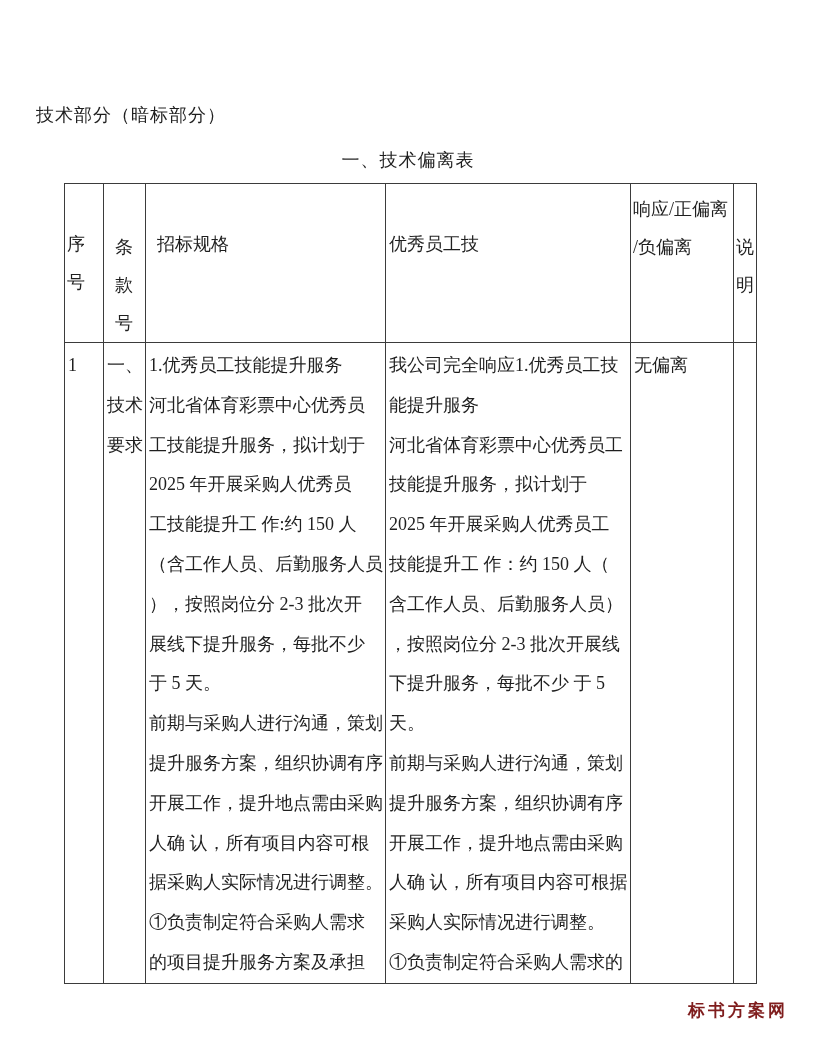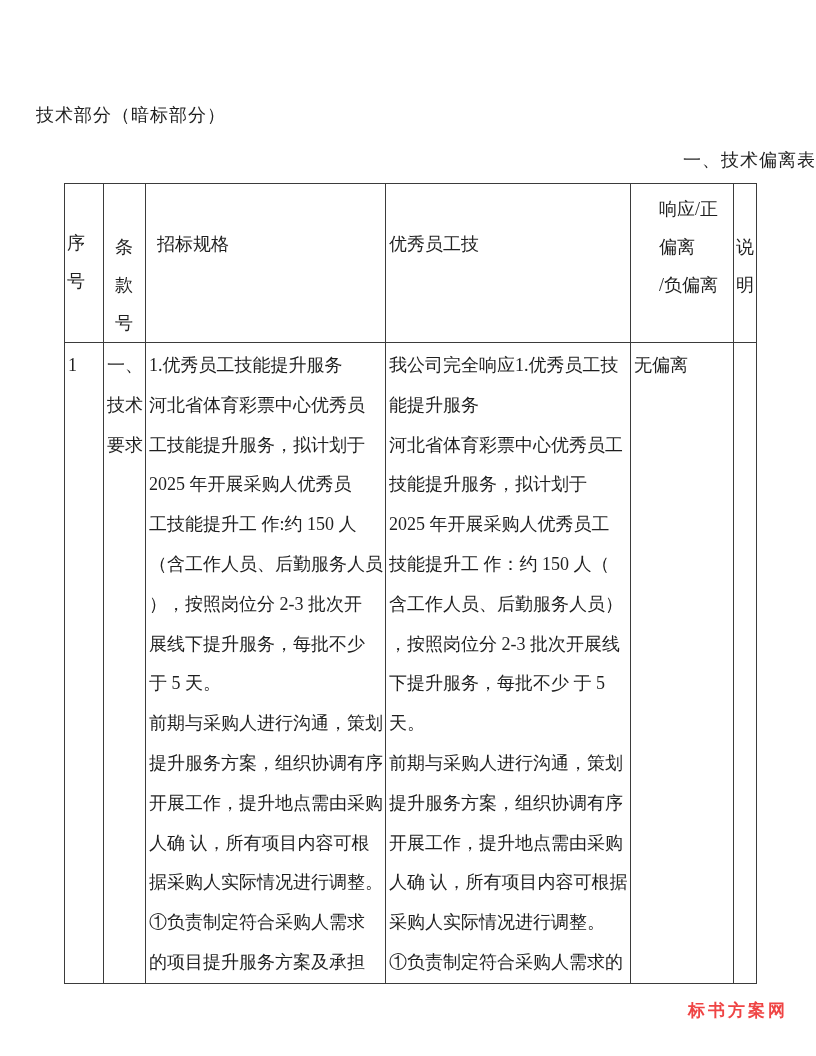--- a/index.html
+++ b/index.html
@@ -23,21 +23,21 @@
     text-align: left;
     font-size: 18px;
     letter-spacing: 1px;
     padding-left: 36px;
   }
   .section-heading {
     position: absolute;
     top: 148px;
     left: 0;
     width: 100%;
-    text-align: right;
+    text-align: center;
     font-size: 18px;
     letter-spacing: 1px;
   }
   table.dev-table {
     position: absolute;
     left: 64px;
     top: 183px;
     border-collapse: collapse;
     table-layout: fixed;
   }
@@ -51,39 +51,39 @@
     overflow: hidden;
   }
   tr.header-row { height: 120px; }
   tr.body-row   { height: 637px; }
   
   .hc {
     line-height: 38px;
     white-space: pre-line;
     padding: 0 2px;
   }
-  .hc-seq       { padding-top: 41px; font-family: Liberation Mono, monospace; }
+  .hc-seq       { padding-top: 41px; }
   .hc-clause    { padding-top: 44px; margin-left: 9px; }
   .hc-tender    { padding-top: 41px; padding-left: 3px; margin-left: 8px; }
   .hc-bid       { padding-top: 41px; padding-left: 3px; }
-  .hc-deviation { padding-top: 6px;  padding-left: 2px; margin-left: 26px; }
+  .hc-deviation { padding-top: 6px;  padding-left: 2px; }
   .hc-note      { padding-top: 44px; padding-left: 2px; }
   
   .bc {
     line-height: 39.8px;
     white-space: pre-line;
     padding: 3px 2px 0 3px;
   }
   .bc-spec { padding-left: 3px; padding-right: 2px; }
   .watermark {
     position: absolute;
     top: 1002px;
     right: 28px;
     text-align: center;
-    color: #ef4444;
+    color: #7f1d1d;
     font-weight: bold;
     font-family: "Liberation Sans", "DejaVu Sans", sans-serif;
     line-height: 1.1;
   }
   .wm-name { font-size: 17px; letter-spacing: 3px; }
   .wm-url  { font-size: 21px; letter-spacing: 0.5px; }
 </style>
 </head>
 <body>
 

